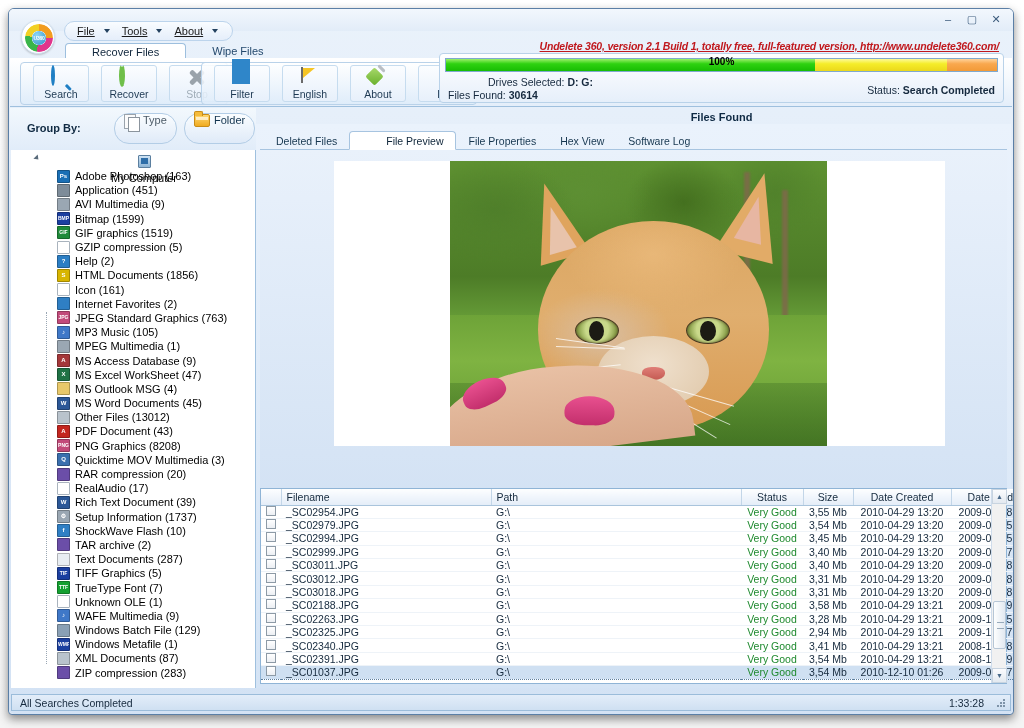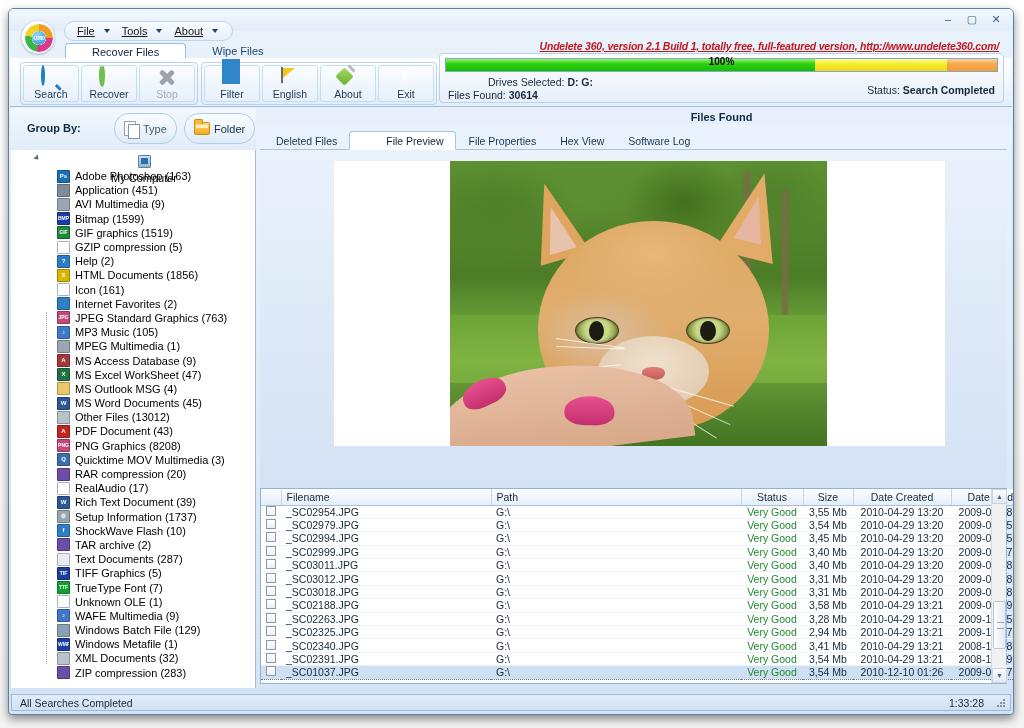--- a/index.html
+++ b/index.html
@@ -135,20 +135,21 @@
   #tbgroup-tools   { left: 191px; }
 
   .tbbtn {
     width: 56px;
     border: 1px solid transparent;
     border-radius: 3px;
     display: flex; flex-direction: column; align-items: center; justify-content: center;
     gap: 1px;
     background: linear-gradient(to bottom, #fbfdff, #e7f0fb);
     border-color: #c6dcef;
+    margin-left: 10px;
   }
   .tbbtn .tblabel { font-size: 10.5px; color: #1d3852; }
   .tbbtn.disabled .tblabel { color: #a0adb8; }
   .tbicon { width: 20px; height: 20px; position: relative; }
 
   
   .ic-search {
     width: 17px; height: 17px; border-radius: 50%;
     border: 2.5px solid #1f7fc4; margin: 1px 0 0 0;
     background: radial-gradient(circle at 35% 30%, #ffffff 0 35%, #bfe0f6 80%);
@@ -268,21 +269,21 @@
     background: linear-gradient(to bottom, #f2f8fd, #e1ecf9);
   }
   #groupby-label {
     position: absolute; left: 17px; top: 14px;
     font-size: 11px; font-weight: bold; color: #102a42;
   }
   .groupbtn {
     position: absolute; top: 5px; height: 31px;
     border: 1px solid #b3cde6; border-radius: 15px;
     background: linear-gradient(to bottom, #fafdff, #dfeaf8);
-    display: flex; align-items: center; gap: 4px; padding: 0 9px;
+    display: flex; align-items: flex-start; gap: 4px; padding: 0 9px;
     font-size: 11px; color: #4d5b68;
   }
   #groupbtn-type   { left: 104px; }
   #groupbtn-folder { left: 174px; color: #13344f; }
   .ic-pages {
     width: 15px; height: 16px; position: relative;
   }
   .ic-pages::before {
     content: ""; position: absolute; left: 0; top: 0; width: 10px; height: 13px;
     background: #fbfbfb; border: 1px solid #9aa3ac;
@@ -801,21 +802,21 @@
           <div class="tree-item">
             <span class="ficon" style="background: rgb(138, 160, 181); border-color: rgba(0, 0, 0, 0.25);"></span>
             <span>Windows Batch File (129)</span>
           </div>
           <div class="tree-item">
             <span class="ficon" style="background: rgb(27, 63, 160); border-color: rgba(0, 0, 0, 0.25); font-size: 5px;">WMF</span>
             <span>Windows Metafile (1)</span>
           </div>
           <div class="tree-item">
             <span class="ficon" style="background: rgb(185, 195, 204); border-color: rgba(0, 0, 0, 0.25);"></span>
-            <span>XML Documents (32)</span>
+            <span>XML Documents (87)</span>
           </div>
           <div class="tree-item">
             <span class="ficon" style="background: rgb(107, 78, 168); border-color: rgba(0, 0, 0, 0.25);"></span>
             <span>ZIP compression (283)</span>
           </div>
         </div>
   </div>
 
   <div id="content">
 

